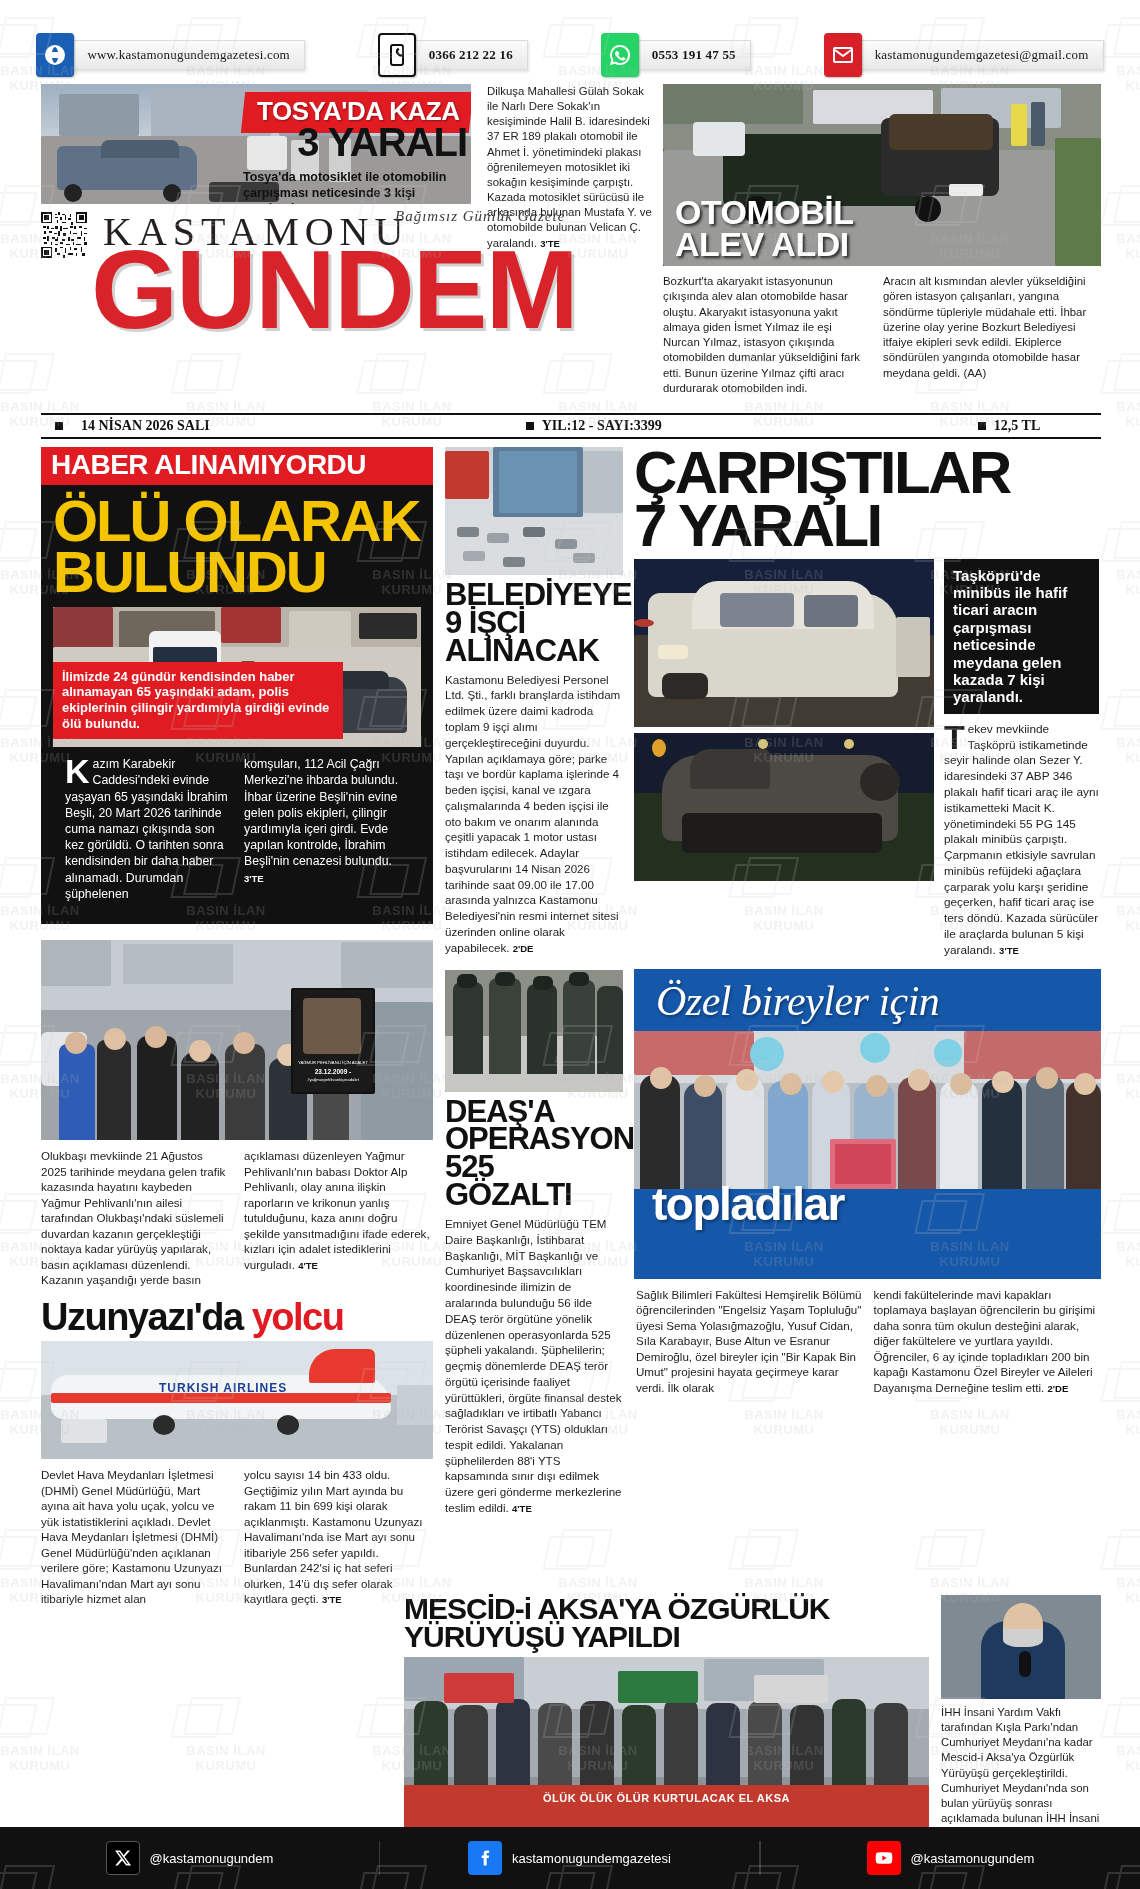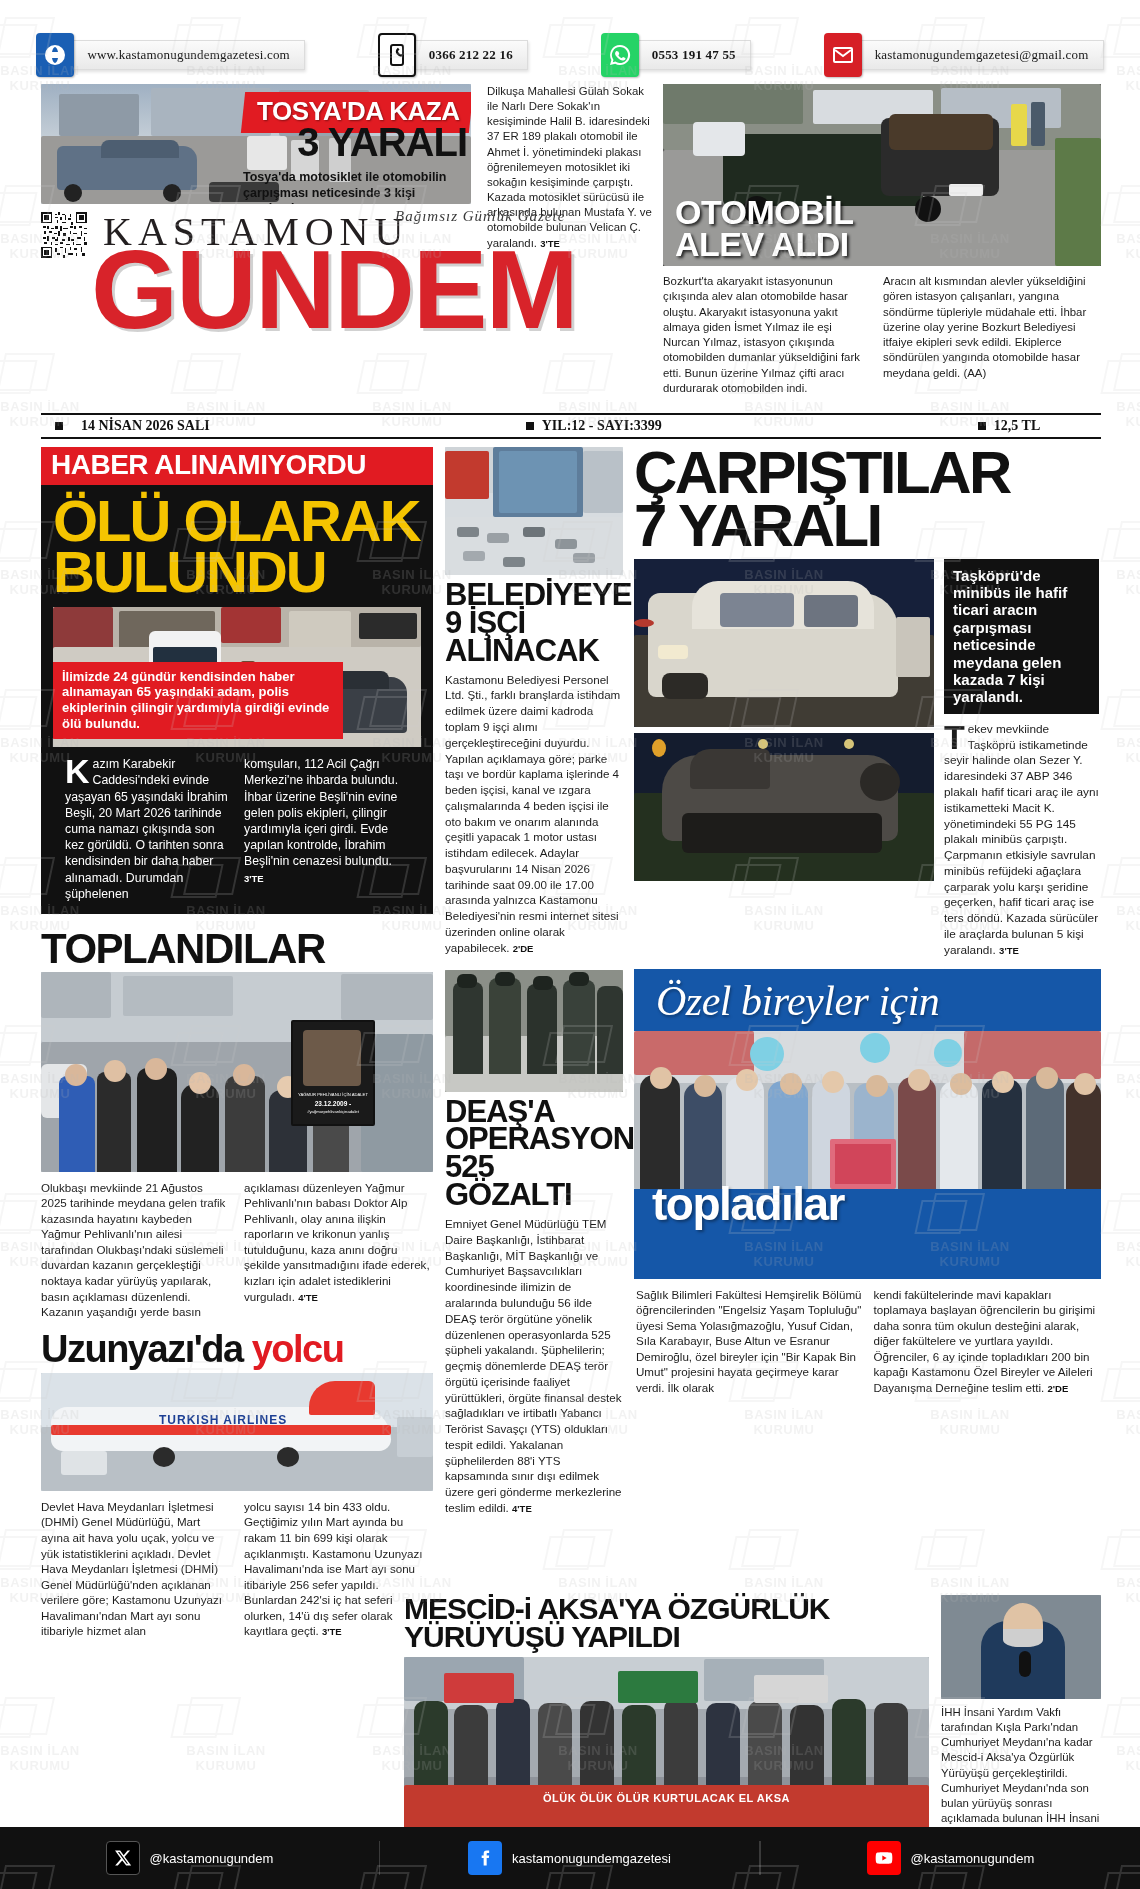--- a/index.html
+++ b/index.html
@@ -145,21 +145,21 @@
   
   .col-left { position: absolute; left: 41px; top: 447px; width: 392px; z-index: 10; }
   .col-mid  { position: absolute; left: 445px; top: 447px; width: 178px; z-index: 10; }
   .col-right{ position: absolute; left: 634px; top: 447px; width: 467px; z-index: 10; }
 
   .kicker {
     background: #e11b22; color: #fff;
     font-weight: 800; font-size: 28px; letter-spacing: -.5px;
     padding: 4px 10px 6px; line-height: 1;
   }
-  .lead-box { background: #111; padding: 10px 12px 0; }
+  .lead-box { background: #111; padding: 10px 12px 10px; }
   .lead-title {
     color: #f5c400; font-weight: 800; font-size: 58px; line-height: .88;
     letter-spacing: -2px;
   }
   .lead-photo { width: 368px; height: 140px; margin: 10px 0 0; position: relative; overflow: hidden; }
   .lead-redbar {
     position: absolute; left: 0; bottom: 8px; width: 290px;
     background: #e11b22; color: #fff; padding: 7px 9px;
     font-size: 13px; font-weight: 800; line-height: 1.22;
   }
@@ -468,21 +468,20 @@
       </div>
       <div class="lead-body">
         <div class="dropcap">Kazım Karabekir Caddesi'ndeki evinde yaşayan 65 yaşındaki İbrahim Beşli, 20 Mart 2026 tarihinde cuma namazı çıkışında son kez görüldü. O tarihten sonra kendisinden bir daha haber alınamadı. Durumdan şüphelenen</div>
         <div><span>komşuları, 112 Acil Çağrı Merkezi'ne ihbarda bulundu. İhbar üzerine Beşli'nin evine gelen polis ekipleri, çilingir yardımıyla içeri girdi. Evde yapılan kontrolde, İbrahim Beşli'nin cenazesi bulundu.</span> <b class="pgtag" style="color:#fff">3'TE</b></div>
       </div>
     </div>
   </div>
 
   <div class="rain-wrap">
     <div class="sec-title-black">
-      <div>TOPLANDILAR</div>
     </div>
     <div class="rain-photo" style="background:#b9bfc4">
       <div class="blurb" style="left:0;top:0;width:392px;height:70px;background:#c6ccd1"></div>
       <div class="blurb" style="left:0;top:0;width:70px;height:46px;background:#aeb5bb"></div>
       <div class="blurb" style="left:82px;top:4px;width:110px;height:40px;background:#b4bbc1"></div>
       <div class="blurb" style="left:300px;top:2px;width:92px;height:46px;background:#b0b7bd"></div>
       <div class="blurb" style="left:0;top:70px;width:392px;height:130px;background:#9fa5ab"></div>
       <div class="blurb" style="left:320px;top:62px;width:72px;height:138px;background:#8f9aa2"></div>
       <div class="blurb" style="left:0;top:92px;width:46px;height:54px;background:#e4e6e8;border-radius:6px"></div>
       <div class="blurb" style="left:18px;top:104px;width:36px;height:96px;background:#2f5db5;border-radius:8px 8px 0 0"></div>

